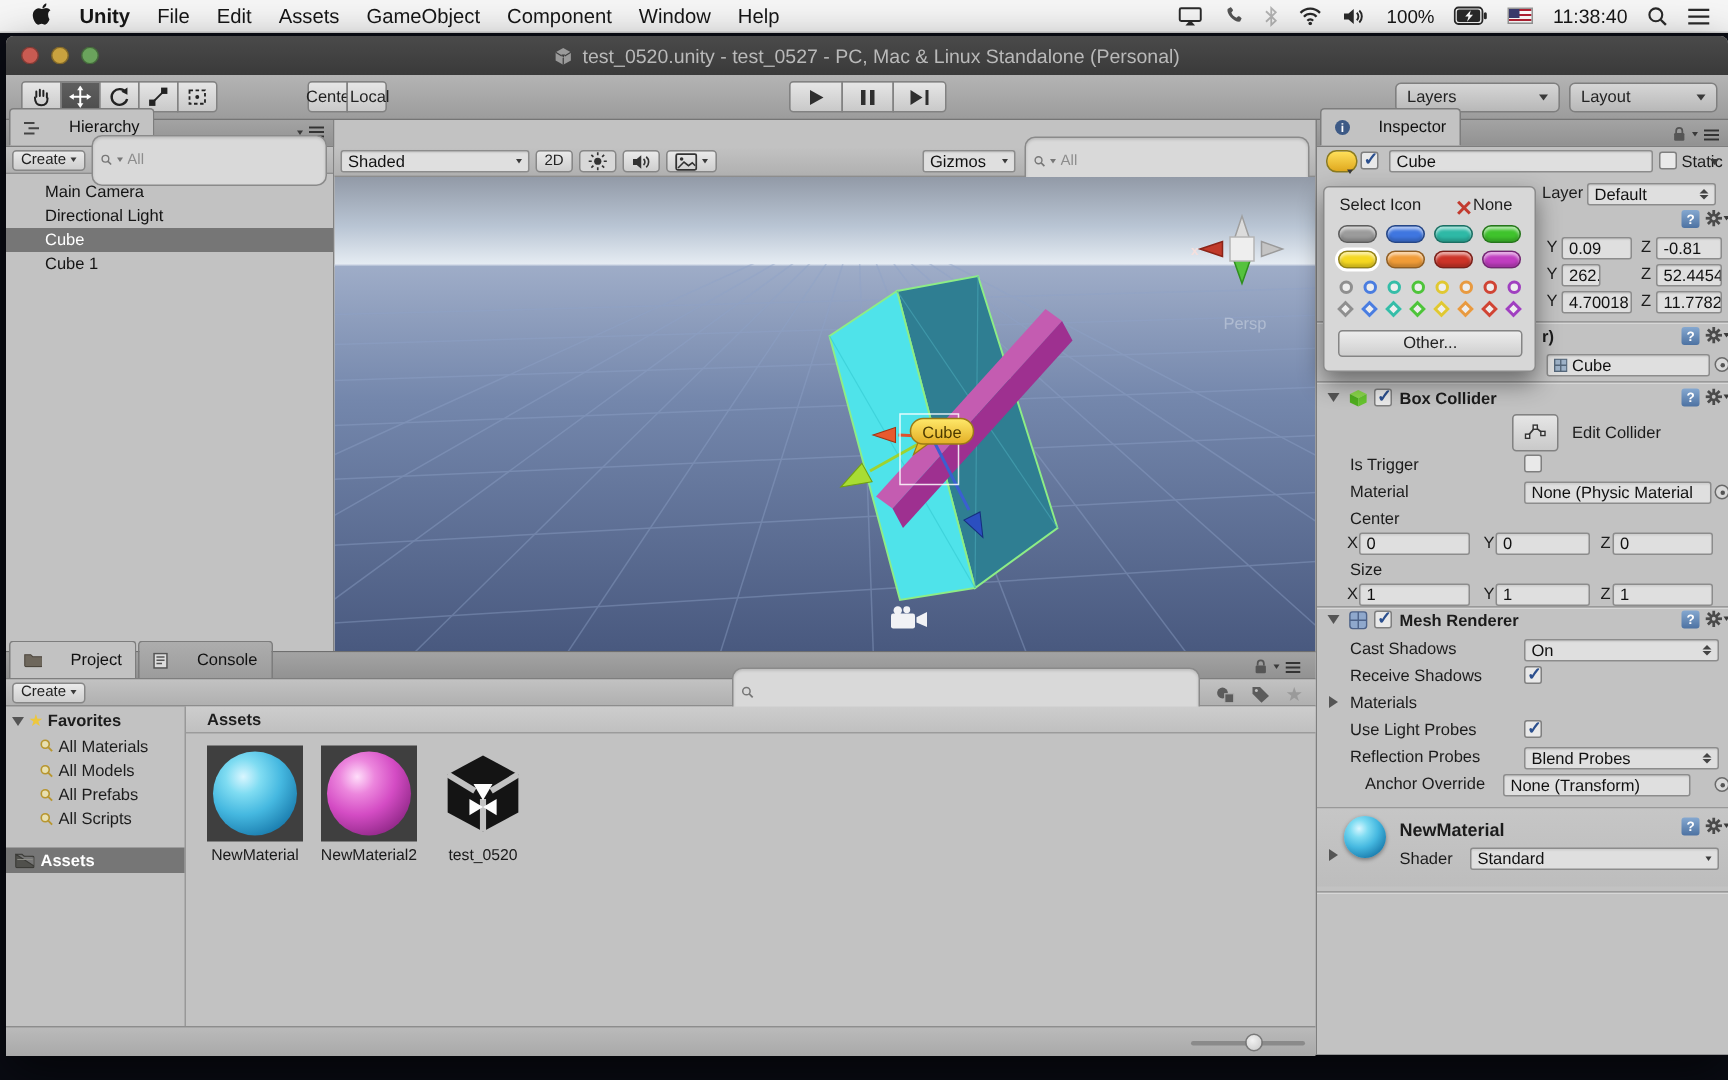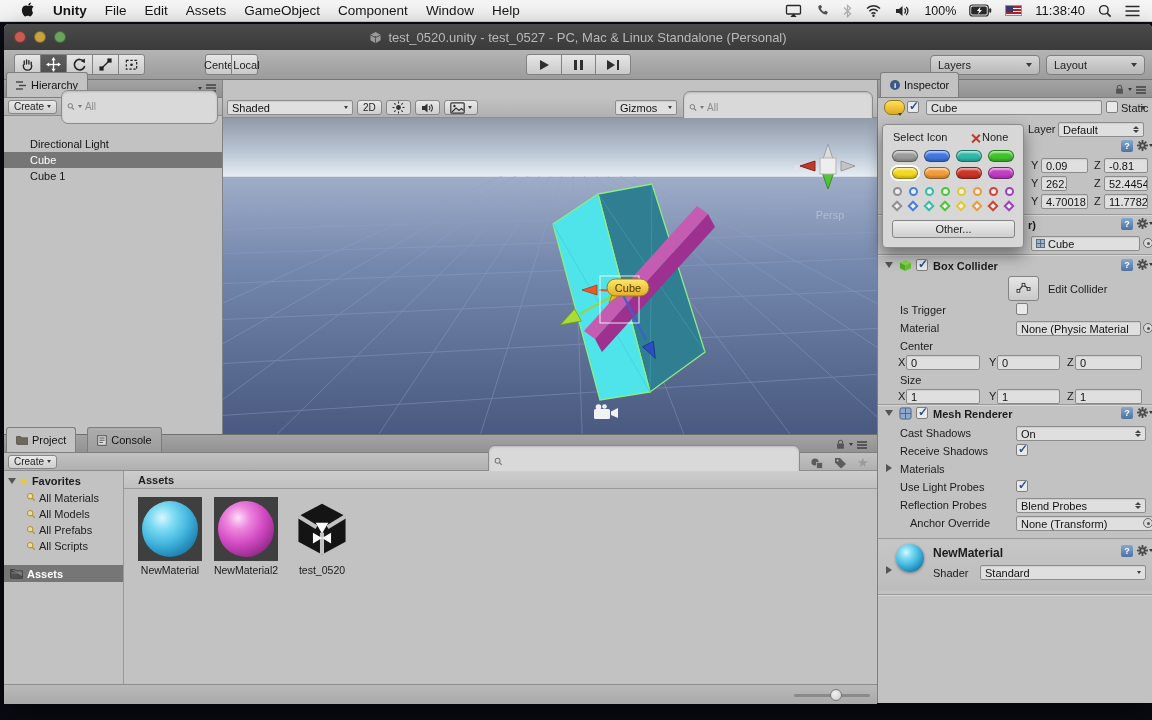--- a/index.html
+++ b/index.html
@@ -34,21 +34,21 @@
 .dropbtn{position:absolute;height:20px;background:linear-gradient(#d6d6d6,#b8b8b8);border:1px solid #7f7f7f;border-radius:4px;display:flex;align-items:center;justify-content:space-between;padding:0 7px;font-size:11px;color:#222}
 .arrd{width:0;height:0;border-left:3.5px solid transparent;border-right:3.5px solid transparent;border-top:4.5px solid #3a3a3a}
 .arrd.sm{border-left-width:2.5px;border-right-width:2.5px;border-top-width:3.5px}
 .spin{display:flex;flex-direction:column;gap:1.5px;align-items:center}
 .spin i{display:block;width:0;height:0;border-left:3px solid transparent;border-right:3px solid transparent}
 .spin i.u{border-bottom:3.5px solid #444}
 .spin i.d{border-top:3.5px solid #444}
 
 .panel{position:absolute;background:#c2c2c2}
 .tabbar{position:absolute;left:0;top:0;width:100%;height:18px;background:linear-gradient(#a3a3a3,#929292);border-bottom:1px solid #7e7e7e;display:flex;align-items:flex-end;padding-left:2px}
-.tab{height:17px;padding:12px 9px;display:flex;gap:4px;align-items:center;font-size:11px;color:#111;border:1px solid #7d7d7d;border-bottom:none;border-radius:3px 3px 0 0;background:linear-gradient(#adadad,#9c9c9c);margin-right:11px}
+.tab{height:17px;padding:12px 9px;display:flex;gap:19px;align-items:center;font-size:11px;color:#111;border:1px solid #7d7d7d;border-bottom:none;border-radius:3px 3px 0 0;background:linear-gradient(#adadad,#9c9c9c);margin-right:1px}
 .tab.active{background:#c2c2c2;height:18px}
 .panemenu{position:absolute;top:4px;display:flex;gap:4px;align-items:center}
 .minitb{position:absolute;left:0;width:100%;height:18px;background:linear-gradient(#c2c2c2,#b0b0b0);border-bottom:1px solid #8d8d8d;display:flex;align-items:center;padding:0 4px;gap:4px}
 .btnsm{height:14px;padding:0 5px;border:1px solid #878787;border-radius:3px;background:linear-gradient(#eaeaea,#cecece);display:flex;align-items:center;gap:3px;font-size:10px;color:#222}
 .search{height:13px;border:1px solid #8a8a8a;border-radius:7px;background:#d9d9d9;display:flex;align-items:center;padding:16px 5px;gap:3px;box-shadow:inset 0 1px 2px rgba(0,0,0,.15)}
 .search input{border:none;background:transparent;outline:none;font-size:10px;width:100%;color:#333;font-family:"Liberation Sans",sans-serif}
 .search input::placeholder{color:#8d8d8d}
 .hrow{position:absolute;left:0;width:100%;height:16px;display:flex;align-items:center;padding-left:26px;font-size:11px;color:#141414}
 .hrow.sel{background:#767676;color:#fff}
 
@@ -307,20 +307,23 @@
         </span>
       <span class="search" style="flex:1">
         <svg width="9" height="9" viewBox="0 0 12 12">
             <circle cx="5" cy="5" r="3.4" fill="none" stroke="#777" stroke-width="1.4"></circle>
             <line x1="7.6" y1="7.6" x2="10.8" y2="10.8" stroke="#777" stroke-width="1.6"></line>
           </svg>
         <span class="arrd sm" style="border-top-color:#777"></span>
         <input type="text" placeholder="All" style="">
       </span>
     </div>
+    <div class="hrow" style="top:40px">
+        <span>Main Camera</span>
+      </div>
     <div class="hrow" style="top:56px">
         <span>Directional Light</span>
       </div>
     <div class="hrow sel" style="top:72px">
         <span>Cube</span>
       </div>
     <div class="hrow" style="top:88px">
         <span>Cube 1</span>
       </div>
   </div>
@@ -697,21 +700,21 @@
     <span class="lbl" style="left:22px;top:419px">Reflection Probes</span>
     <div class="f fdrop" style="left:138px;top:418px;width:130px">
         <span>Blend Probes</span>
         <span class="spin">
           <i class="u"></i>
           <i class="d"></i>
         </span>
       </div>
 
     <span class="lbl" style="left:32px;top:437px">Anchor Override</span>
-    <div class="f" style="left:138px;top:436px;width:137px">
+    <div class="f" style="left:124px;top:436px;width:125px">
         <span>None (Transform)</span>
       </div>
     <span class="picker" style="left:265px;top:438px"></span>
 
     <div class="sep" style="top:458px"></div>
     <div class="abs" style="left:0;top:459px;width:100%;height:52px;background:linear-gradient(#c6c6c6,#bdbdbd)"></div>
     <span class="fold closed" style="left:8px;top:486px"></span>
     <div class="abs sphere cyan" style="left:18px;top:464px;width:28px;height:28px;box-shadow:0 1px 3px rgba(0,0,0,.4)"></div>
     <span class="lbl b" style="left:55px;top:466px;font-size:12px">NewMaterial</span>
     <span class="help" style="left:243px;top:465px"></span>

